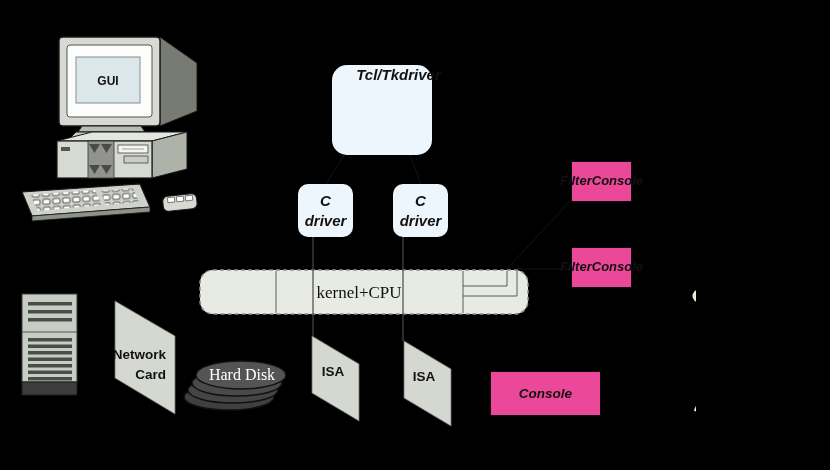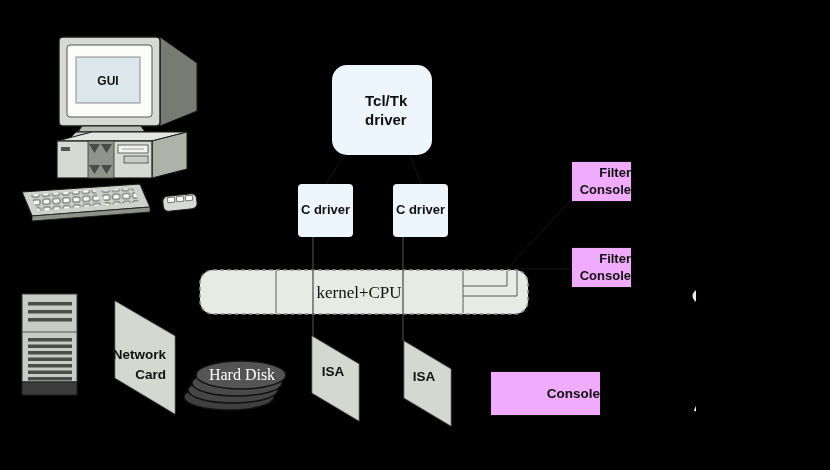--- a/index.html
+++ b/index.html
@@ -2,31 +2,31 @@
 <html><head>
 <meta charset="utf-8">
 <style>
   html,body{margin:0;padding:0;background:#000;}
   #stage{
     position:relative;width:696px;height:470px;background:#000000;
     font-family:"Liberation Sans",sans-serif;overflow:hidden;margin-top:33px;
   }
   #artwork{position:absolute;left:0;top:0;}
   .node{
-    position:absolute;display:flex;flex-direction:column;align-items:center;
+    position:absolute;display:flex;flex-direction:row;align-items:center;
     justify-content:center;color:#111;font-weight:bold;text-align:center;
-    box-sizing:border-box;line-height:1.3;
+    box-sizing:border-box;line-height:1.3;font-style:italic;
   }
   .soft{background:#eef6fd;border-radius:12px;}
   .tcltk{left:332px;top:32px;width:100px;height:90px;border-radius:15px;
     font-size:15px;align-items:flex-start;padding-left:33px;text-align:left;}
-  .cdrv{width:55px;height:53px;font-size:13px;border-radius:4px;}
+  .cdrv{width:55px;height:53px;font-size:15px;border-radius:10px;}
   .cdrv1{left:298px;top:151px;}
   .cdrv2{left:393px;top:151px;}
-  .console{background:#f0abfc;border:1.6px solid #0c0c0c;font-size:13px;align-items:flex-end;}
+  .console{background:#ec4899;border:1.6px solid #0c0c0c;font-size:13px;}
   .fc1{left:571px;top:128px;width:61px;height:41px;}
   .fc2{left:571px;top:214px;width:61px;height:41px;}
   .rot{left:490px;top:338px;width:111px;height:45px;font-size:13.5px;}
   .svgtxt-sans{font-family:"Liberation Sans",sans-serif;font-weight:bold;}
   .svgtxt-serif{font-family:"Liberation Serif",serif;}
 </style>
 </head>
 <body>
 
 <div id="stage">

